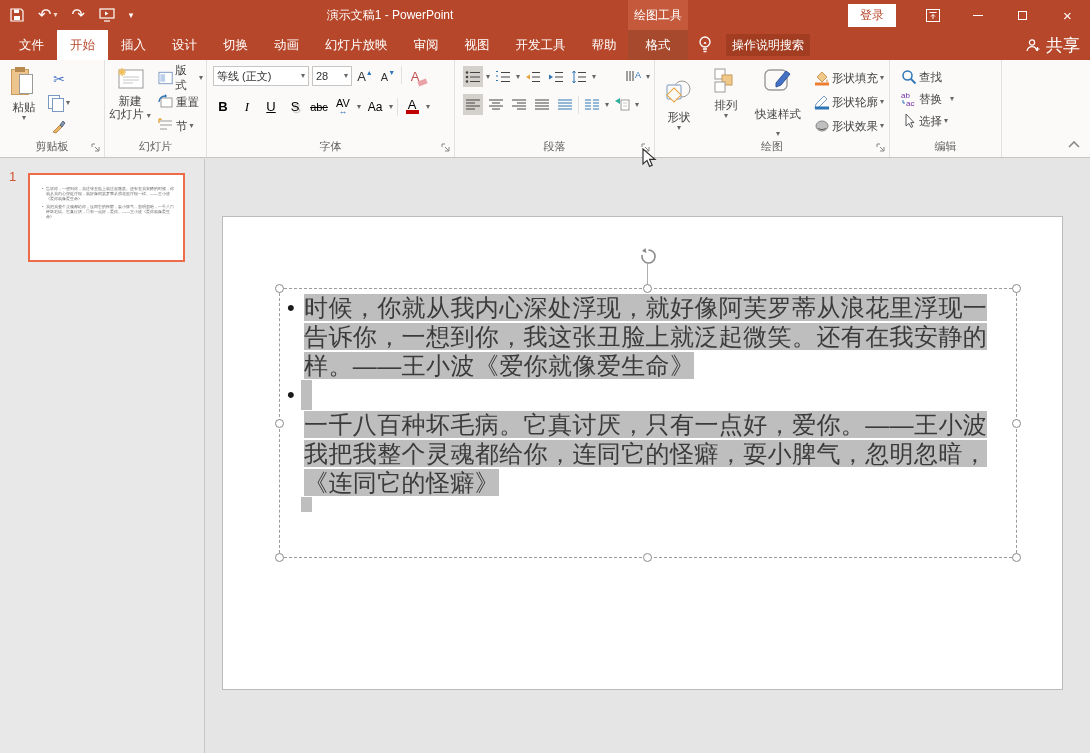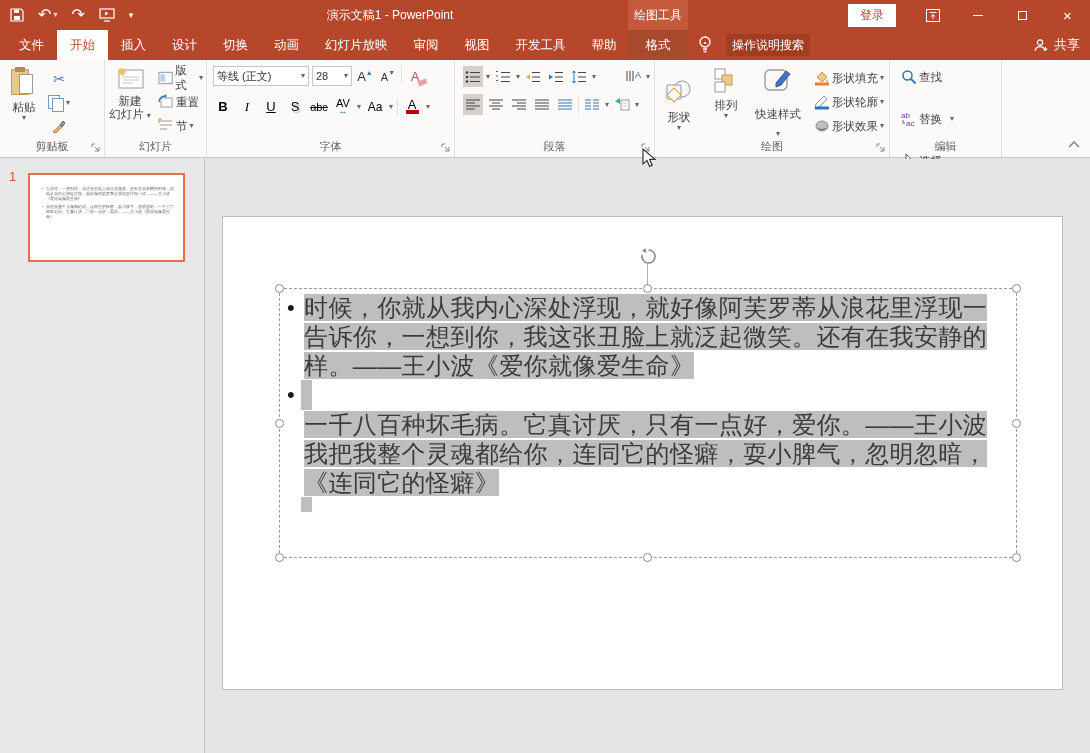--- a/index.html
+++ b/index.html
@@ -23,21 +23,21 @@
   .max-box { width:9px; height:9px; border:1px solid #fff; }
   .close-x { font-size:15px; line-height:1; }
 
   
   .tabrow { position:absolute; left:0; top:30px; width:1090px; height:30px; background:#B7472A; display:flex; align-items:stretch; padding-left:6px; }
   .tab { color:#fff; font-size:12.5px; padding:0 13px; display:flex; align-items:center; white-space:nowrap; }
   .tab.active { background:#fff; color:#B7472A; }
   .tab-format { position:absolute; left:628px; top:0; width:60px; height:30px; background:#A7492D; color:#fff; font-size:12.5px; display:flex; align-items:center; justify-content:center; }
   .bulb { position:absolute; left:698px; top:5px; color:#fff; }
   .tellme { position:absolute; left:726px; top:4px; height:22px; background:#A23D22; color:#fff; font-size:12px; display:flex; align-items:center; padding:0 6px; }
-  .share { position:absolute; right:10px; top:0; height:30px; display:flex; align-items:center; gap:5px; color:#fff; font-size:13px; }
+  .share { position:absolute; right:10px; top:0; height:30px; display:flex; align-items:center; gap:5px; color:#fff; font-size:17px; }
 
   
   .ribbon { position:absolute; left:0; top:60px; width:1090px; height:98px; background:#FBFAF9; border-bottom:1px solid #C8C6C4; display:flex; }
   .group { position:relative; height:100%; border-right:1px solid #E3E1DF; }
   .group-label { position:absolute; bottom:3px; left:0; right:0; text-align:center; font-size:11px; color:#605E5C; white-space:nowrap; }
   .launcher { position:absolute; right:3px; bottom:4px; width:10px; height:10px; color:#8A8886; }
   .bigbtn { display:flex; flex-direction:column; align-items:center; justify-content:flex-start; padding-top:7px; font-size:11.5px; color:#444; height:72px; }
   .bigbtn .lbl { margin-top:4px; line-height:13px; text-align:center; }
   .caret { font-size:8px; color:#666; line-height:1; }
   .smallrow { display:flex; align-items:center; gap:2px; font-size:11.5px; color:#444; height:22px; padding:0 3px; }
@@ -472,21 +472,21 @@
       <div class="group-label">绘图</div>
       <span class="launcher">
         <svg width="10" height="10" viewBox="0 0 10 10">
             <path d="M1 1v3M1 1h3" stroke="#8A8886" fill="none"></path>
             <path d="M4 4l4 4M8 4v4h-4" stroke="#8A8886" fill="none"></path>
           </svg>
       </span>
     </div>
 
     <div class="group" style="width:112px; padding:6px 0 18px 8px;">
-      <div style="display:flex; flex-direction:column; gap:20px;">
+      <div style="display:flex; flex-direction:column; gap:0;">
         <span class="smallrow">
           <svg class="mini" viewBox="0 0 16 16">
               <circle cx="6.5" cy="6.5" r="4.5" fill="none" stroke="#2E75B6" stroke-width="1.5"></circle>
               <path d="M10 10l4.5 4.5" stroke="#2E75B6" stroke-width="1.8"></path>
             </svg>
           <span>查找</span>
         </span>
         <span class="smallrow">
           <svg class="mini" viewBox="0 0 16 16">
               <text x="0" y="7" font-size="8" fill="#7030A0">ab</text>

